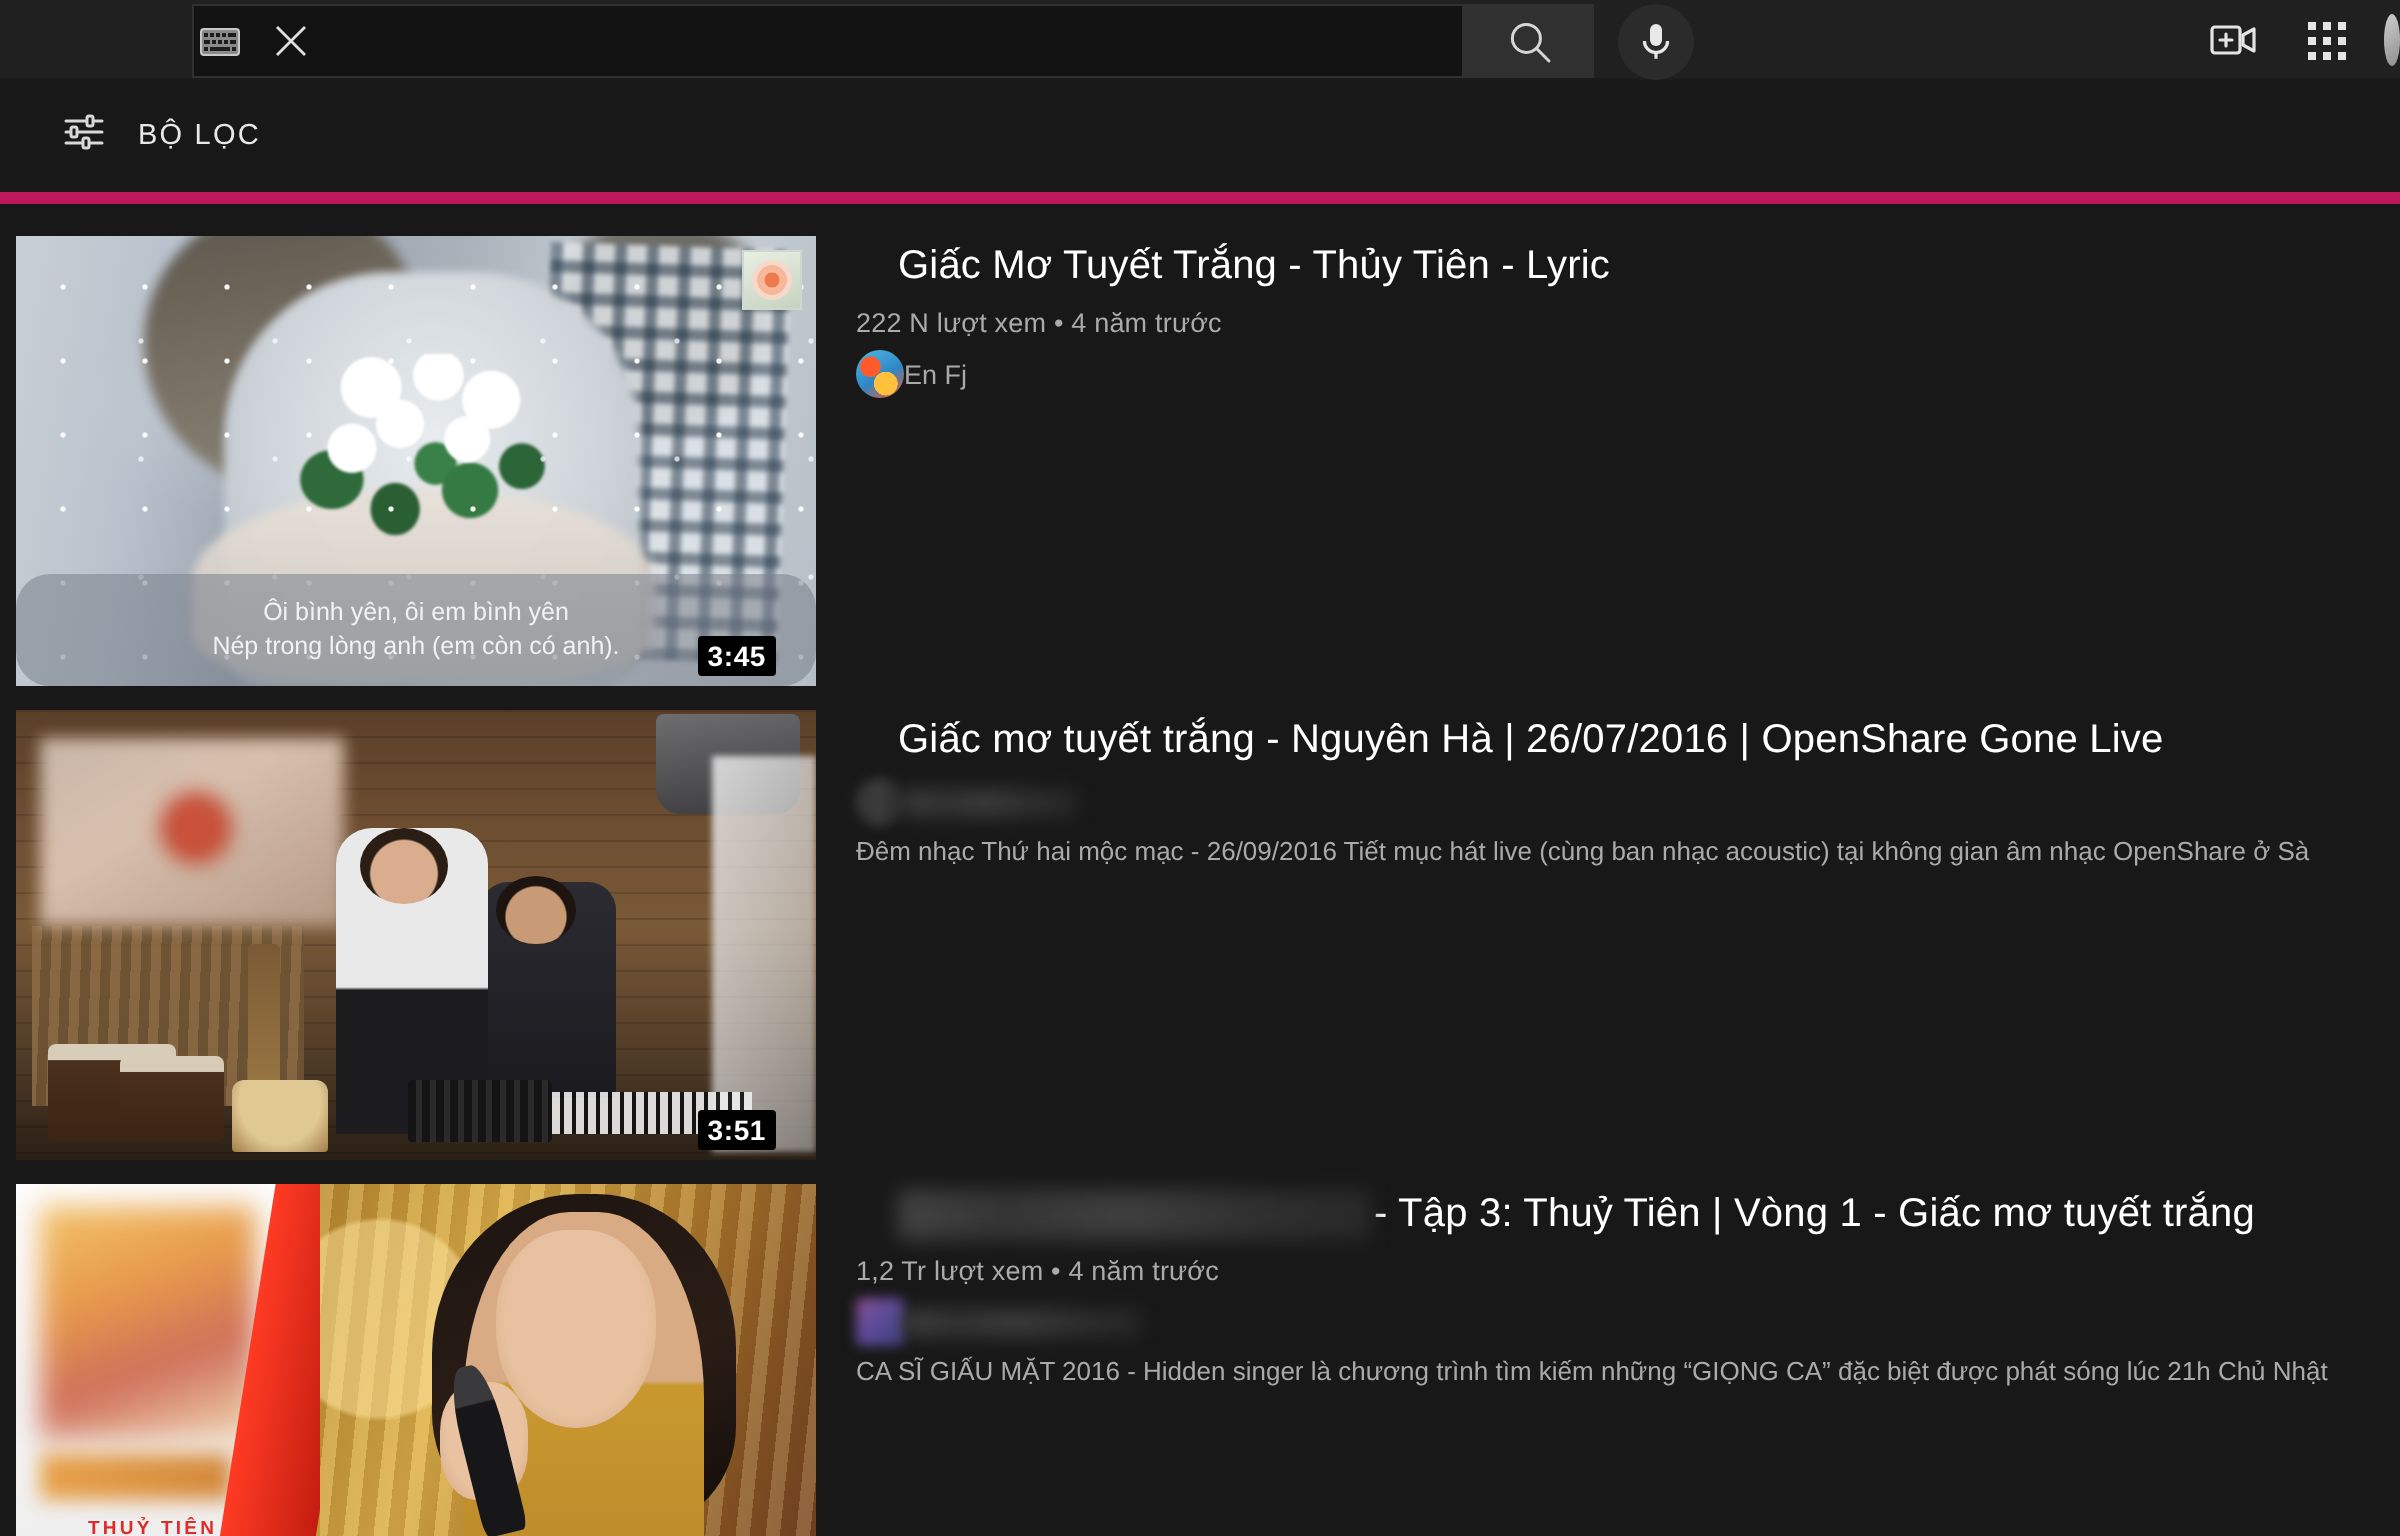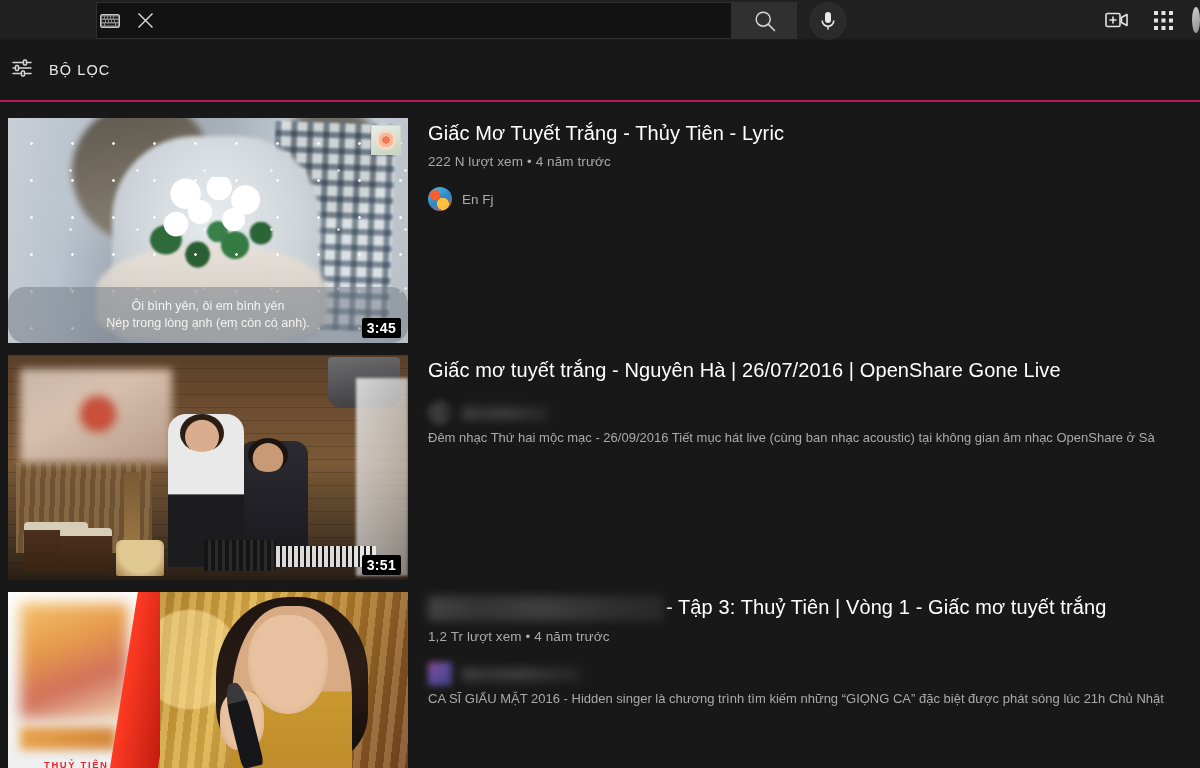--- a/index.html
+++ b/index.html
@@ -83,22 +83,22 @@
     background: linear-gradient(140deg,#cfcfcf,#8e8e8e);
     margin-left: 6px;
   }
 
   
   .filterbar {
     height: 62px;
     background: #181818;
     display: flex;
     align-items: center;
-    padding-left: 11px;
-    border-bottom: 2px solid #be185d;
+    padding-left: 31px;
+    border-bottom: 6px solid #be185d;
   }
   .filter-chip {
     display: flex; align-items: center; gap: 16px;
     cursor: pointer;
   }
   .filter-label {
     color: #e8e8e8;
     font-size: 14.5px;
     letter-spacing: 1.1px;
     font-weight: 500;
@@ -112,48 +112,49 @@
   }
   .thumb {
     position: relative;
     width: 400px; height: 225px;
     flex: 0 0 400px;
     overflow: hidden;
     background: #000;
   }
   .duration {
     position: absolute;
-    right: 7px; bottom: 5px;
+    right: 20px; bottom: 5px;
     background: #000000;
     color: #fff;
     font-size: 14px;
     font-weight: 700;
     padding: 2px 5px;
     border-radius: 2px;
     letter-spacing: .3px;
   }
   .info { padding-left: 20px; padding-top: 2px; flex: 1; min-width: 0; }
   .vtitle {
     color: #ffffff;
     font-size: 20px;
     font-weight: 400;
     line-height: 26px;
     letter-spacing: .1px;
     white-space: nowrap;
     cursor: pointer;
+    margin-left: 21px;
   }
   .vmeta {
     color: #aaaaaa;
     font-size: 13.5px;
     margin-top: 8px;
     letter-spacing: .1px;
   }
   .chanrow {
-    display: flex; align-items: center; gap: 10px;
-    margin-top: 18px;
+    display: flex; align-items: center; gap: 0;
+    margin-top: 6px;
     cursor: pointer;
   }
   .chan-av {
     width: 24px; height: 24px; border-radius: 50%;
     flex: 0 0 24px;
     overflow: hidden;
   }
   .chan-name { color: #aaaaaa; font-size: 13.5px; }
   .vdesc {
     color: #aaaaaa;

